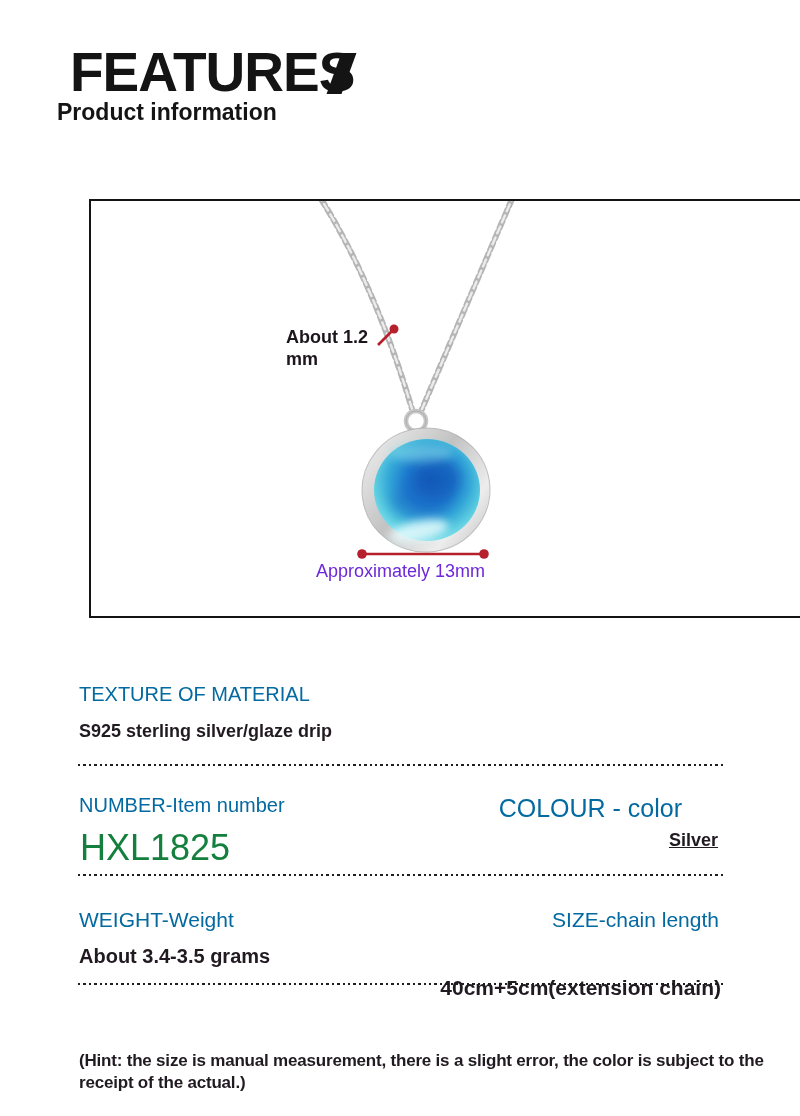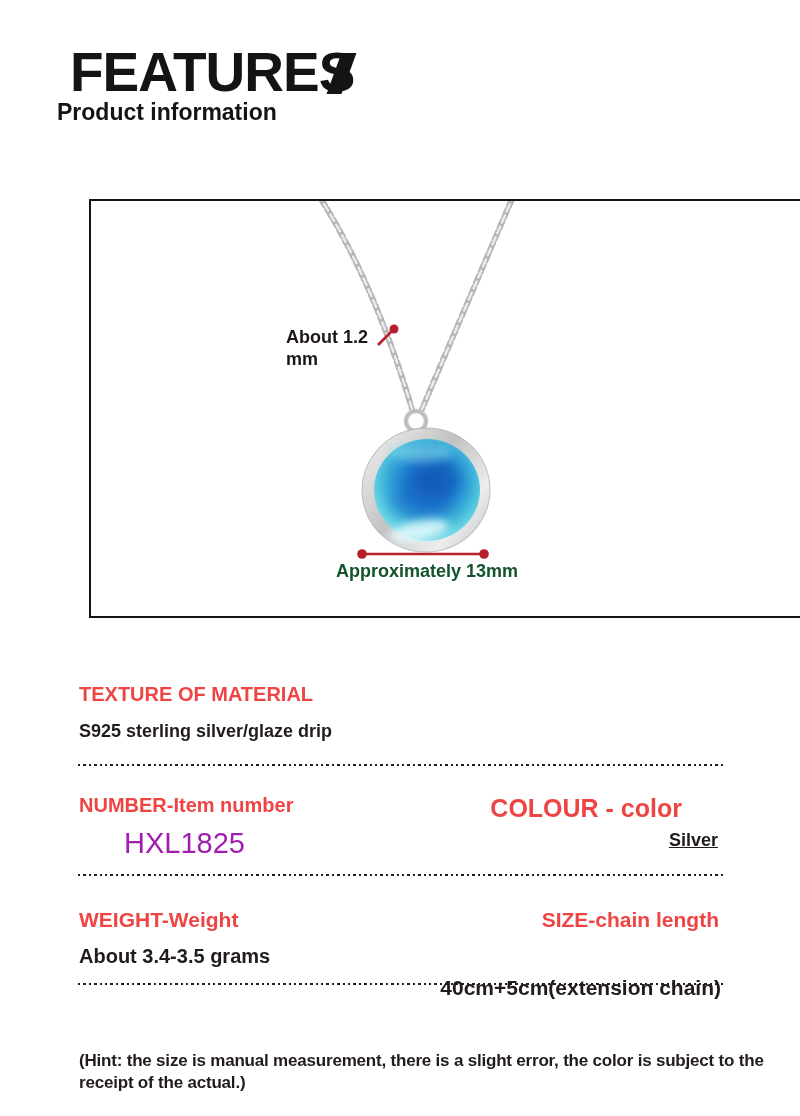--- a/index.html
+++ b/index.html
@@ -14,36 +14,36 @@
                  background:#141414; transform:skewX(-20deg); }
   .subtitle { position:absolute; left:57px; top:99px; font-size:23px; font-weight:700; color:#141414; }
 
   
   .image-box { position:absolute; left:68px; top:199px; width:760px; height:419px;
                border:2px solid #141414; background:#ffffff;margin-left:21px; }
   .image-box svg { position:absolute; left:0; top:0; }
 
   .ann-thickness { position:absolute; left:195px; top:125px; width:112px;
                    font-size:18px; font-weight:700; line-height:22px; color:#1c161c; }
-  .ann-width { position:absolute; left:225px; top:360px; width:222px; text-align:center;
-               font-size:18px; font-weight:700; color:#14532d; }
+  .ann-width { position:absolute; left:225px; top:360px; width:222px; 
+               font-size:18px; font-weight:400; color:#6d28d9; }
 
   
   .sep { position:absolute; left:78px; width:645px; height:2px;
          background-image:repeating-linear-gradient(to right, #1e1e1e 0 2.4px, transparent 2.4px 5.4px); }
   .s1 { top:764px; } .s2 { top:874px; } .s3 { top:983px; }
 
-  .spec-label { position:absolute; font-weight:700; color:#ef4444; }
+  .spec-label { position:absolute; font-weight:400; color:#0369a1; }
   .spec-value { position:absolute; font-weight:700; color:#211b21; }
 
   .lbl-material { left:79px; top:683px; font-size:20px; }
   .val-material { left:79px; top:721px; font-size:18px; }
 
   .lbl-number { left:79px; top:794px; font-size:20px; }
-  .val-number { left:80px; top:827px; font-size:29px; font-weight:400; color:#a21caf; letter-spacing:0px;margin-left:44px; }
+  .val-number { left:80px; top:827px; font-size:36px; font-weight:400; color:#15803d; letter-spacing:0px; }
 
   .lbl-colour { right:118px; top:794px; font-size:25px; text-align:right; }
   .val-colour { right:82px; top:830px; font-size:18px; text-align:right;text-decoration:underline; }
 
   .lbl-weight { left:79px; top:908px; font-size:21px; }
   .val-weight { left:79px; top:945px; font-size:20px; }
 
   .lbl-size { right:81px; top:908px; font-size:21px; text-align:right; }
   .val-size { right:79px; top:944px; font-size:21px; text-align:right;margin-top:32px; }
 

